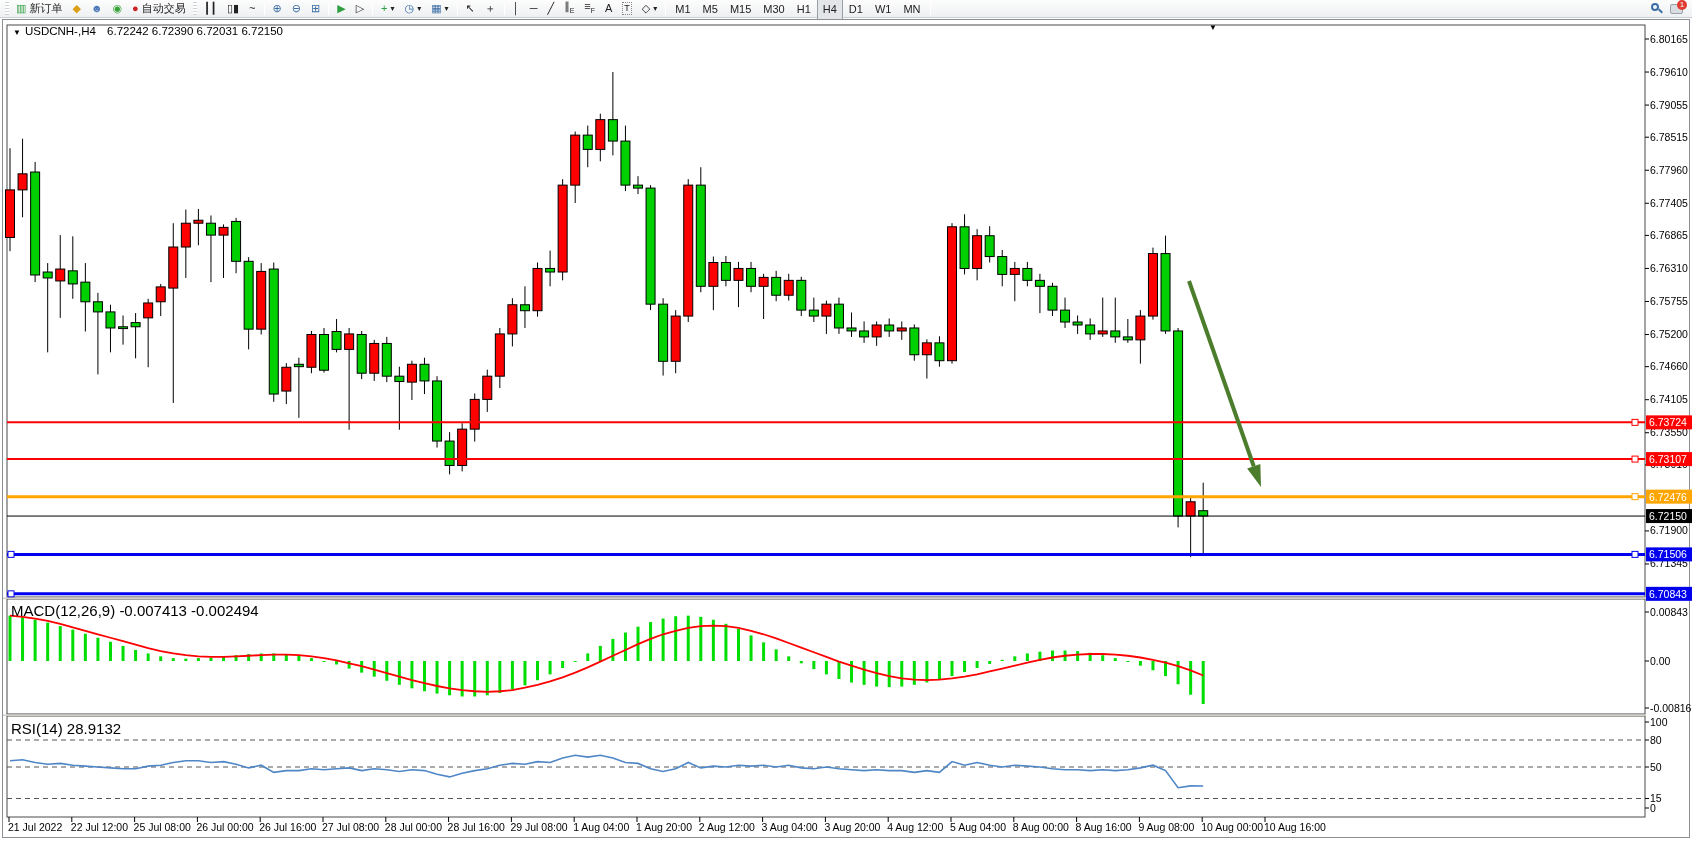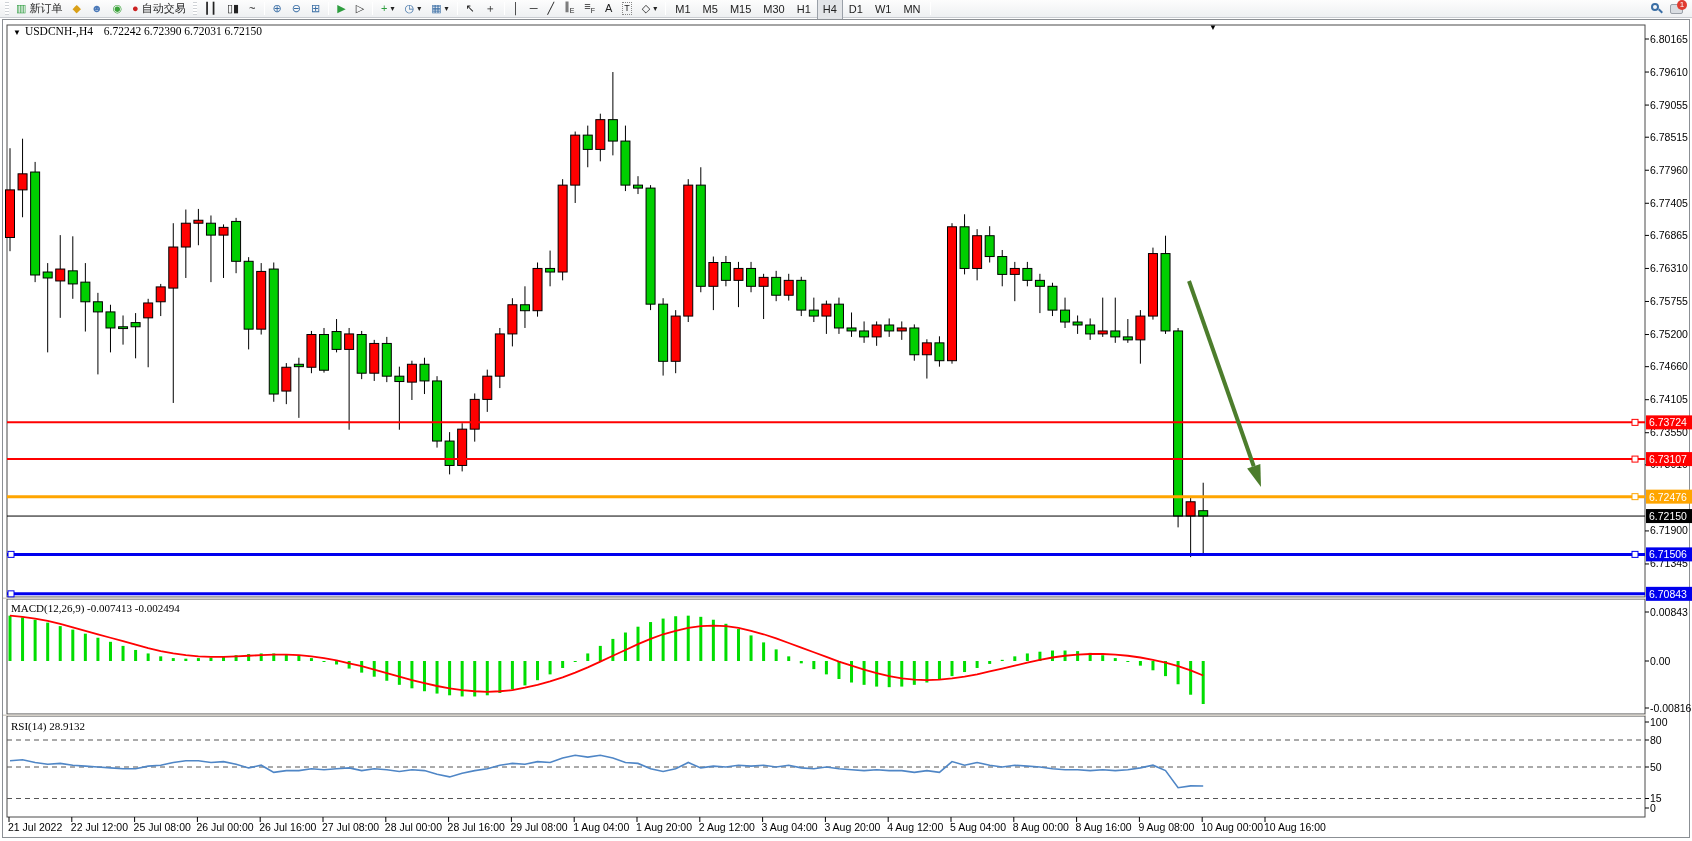--- a/index.html
+++ b/index.html
@@ -21,25 +21,25 @@
   #right-icons { margin-left:auto; display:flex; align-items:center; gap:8px; padding-right:6px; }
   .mag { position:relative; width:11px; height:11px; }
   .mag .lens { position:absolute; left:0; top:0; width:8px; height:8px; border:2px solid #3a6ea5; border-radius:50%; }
   .mag .tail { position:absolute; left:7px; top:7px; width:5px; height:2px; background:#3a6ea5; transform:rotate(45deg); }
   .chat { position:relative; width:13px; height:10px; background:#d9dde2; border:1px solid #9aa0a8; border-radius:2px; }
   .badge { position:absolute; right:-5px; top:-5px; min-width:10px; height:10px; border-radius:50%;
     background:#e03c31; color:#fff; font-size:8px; line-height:10px; text-align:center; padding:0 1px; }
 
   
   #chart-window { position:absolute; left:2px; top:19px; width:1688px; height:819px;
-    background:#fff; border:1px solid #8b8f94;font-family:Liberation Serif, serif; }
+    background:#fff; border:1px solid #8b8f94; }
   #title { position:absolute; left:10px; top:5px; font-size:11.5px; color:#000; z-index:30; }
   #title .tri { font-size:8px; margin-right:4px; }
   #title b { font-weight:normal; margin-right:8px; }
-  #macd-label, #rsi-label { position:absolute; left:8px; font-size:11px; color:#000; z-index:30; }
+  #macd-label, #rsi-label { position:absolute; left:8px; font-size:15px; color:#000; z-index:30; }
   #macd-label { top:582px; }
   #rsi-label  { top:700px;text-align:center; }
   #shift-marker { position:absolute; left:1206px; top:3px; font-size:8px; color:#000; z-index:30; }
   svg text { font-family:"Liberation Sans", sans-serif; font-size:10.5px; fill:#000; }
   svg text.tag { fill:#fff; }
 </style>
 </head>
 <body>
 
 <div id="toolbar">

